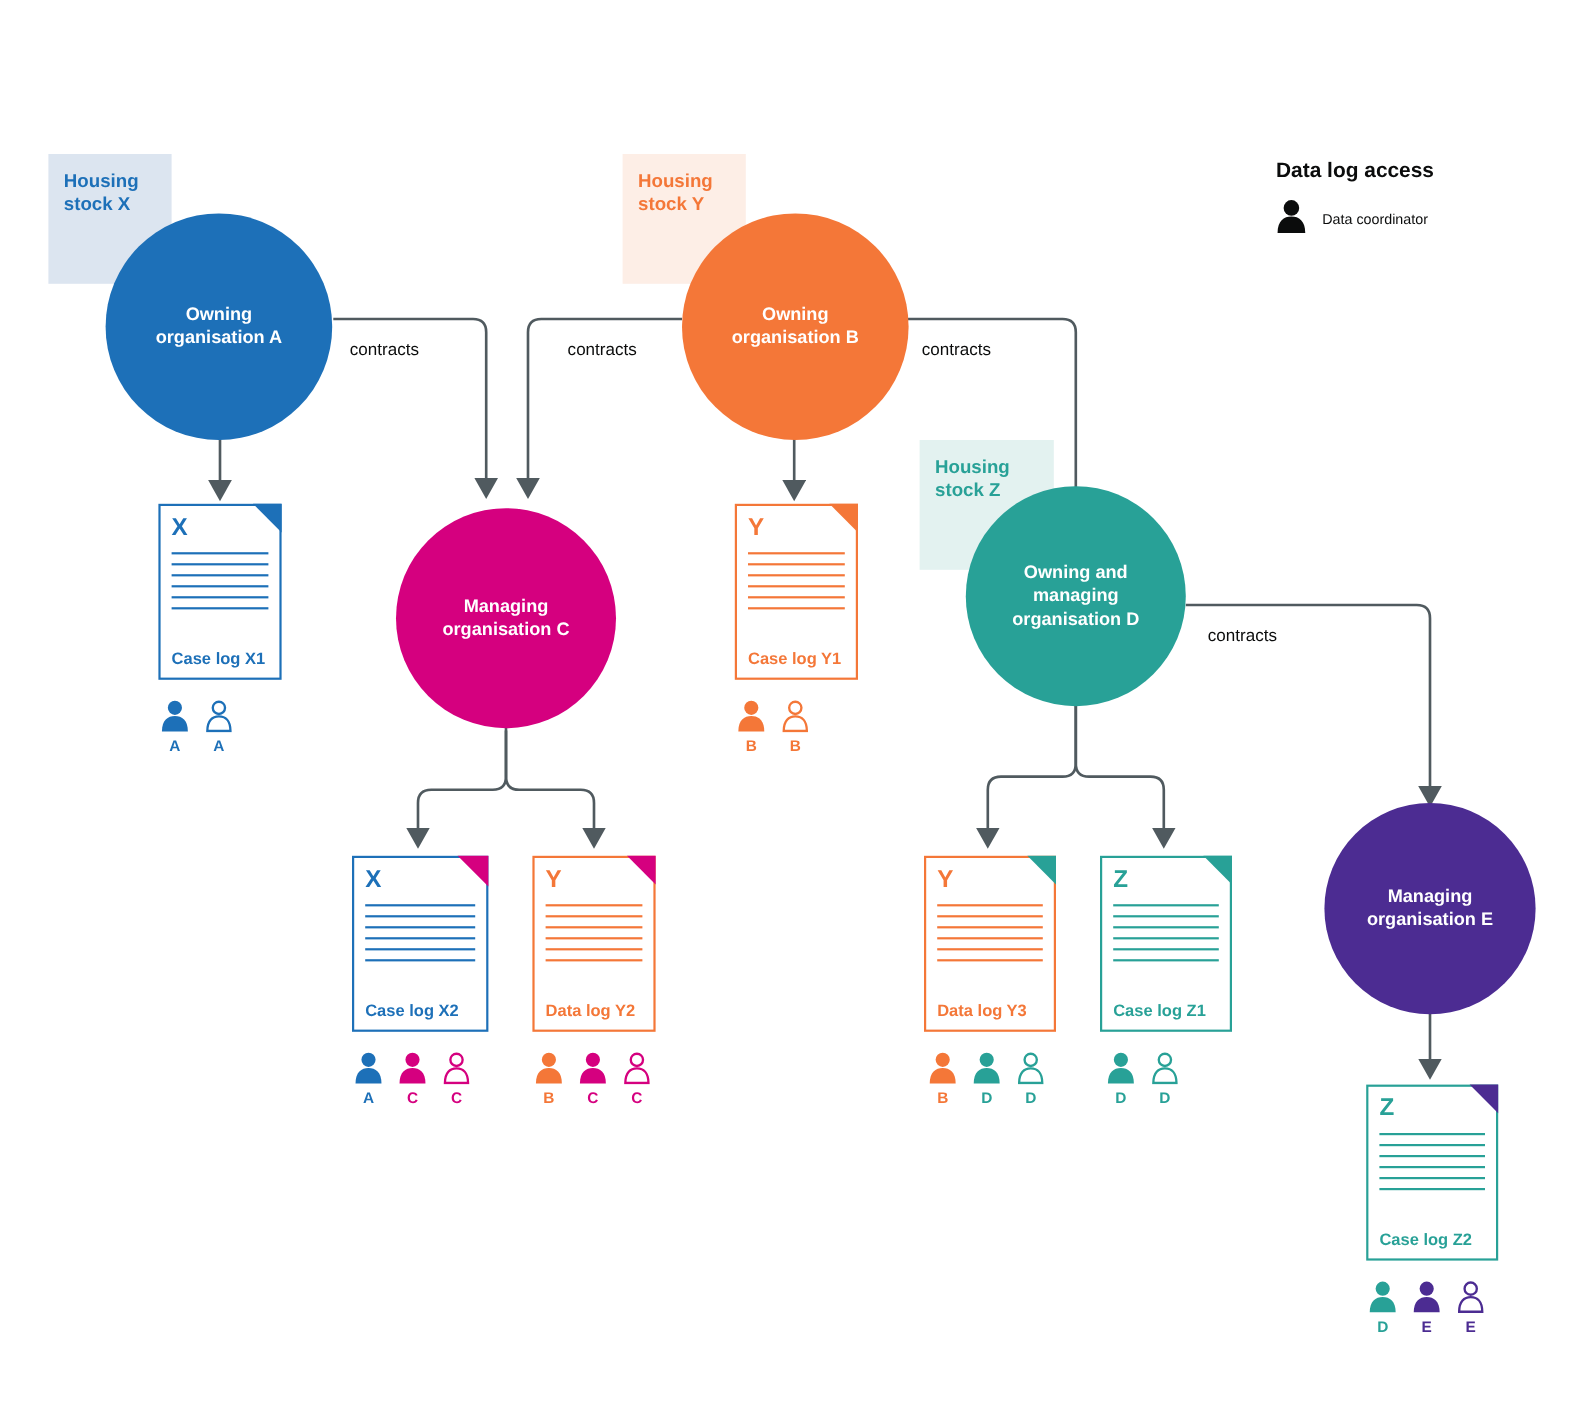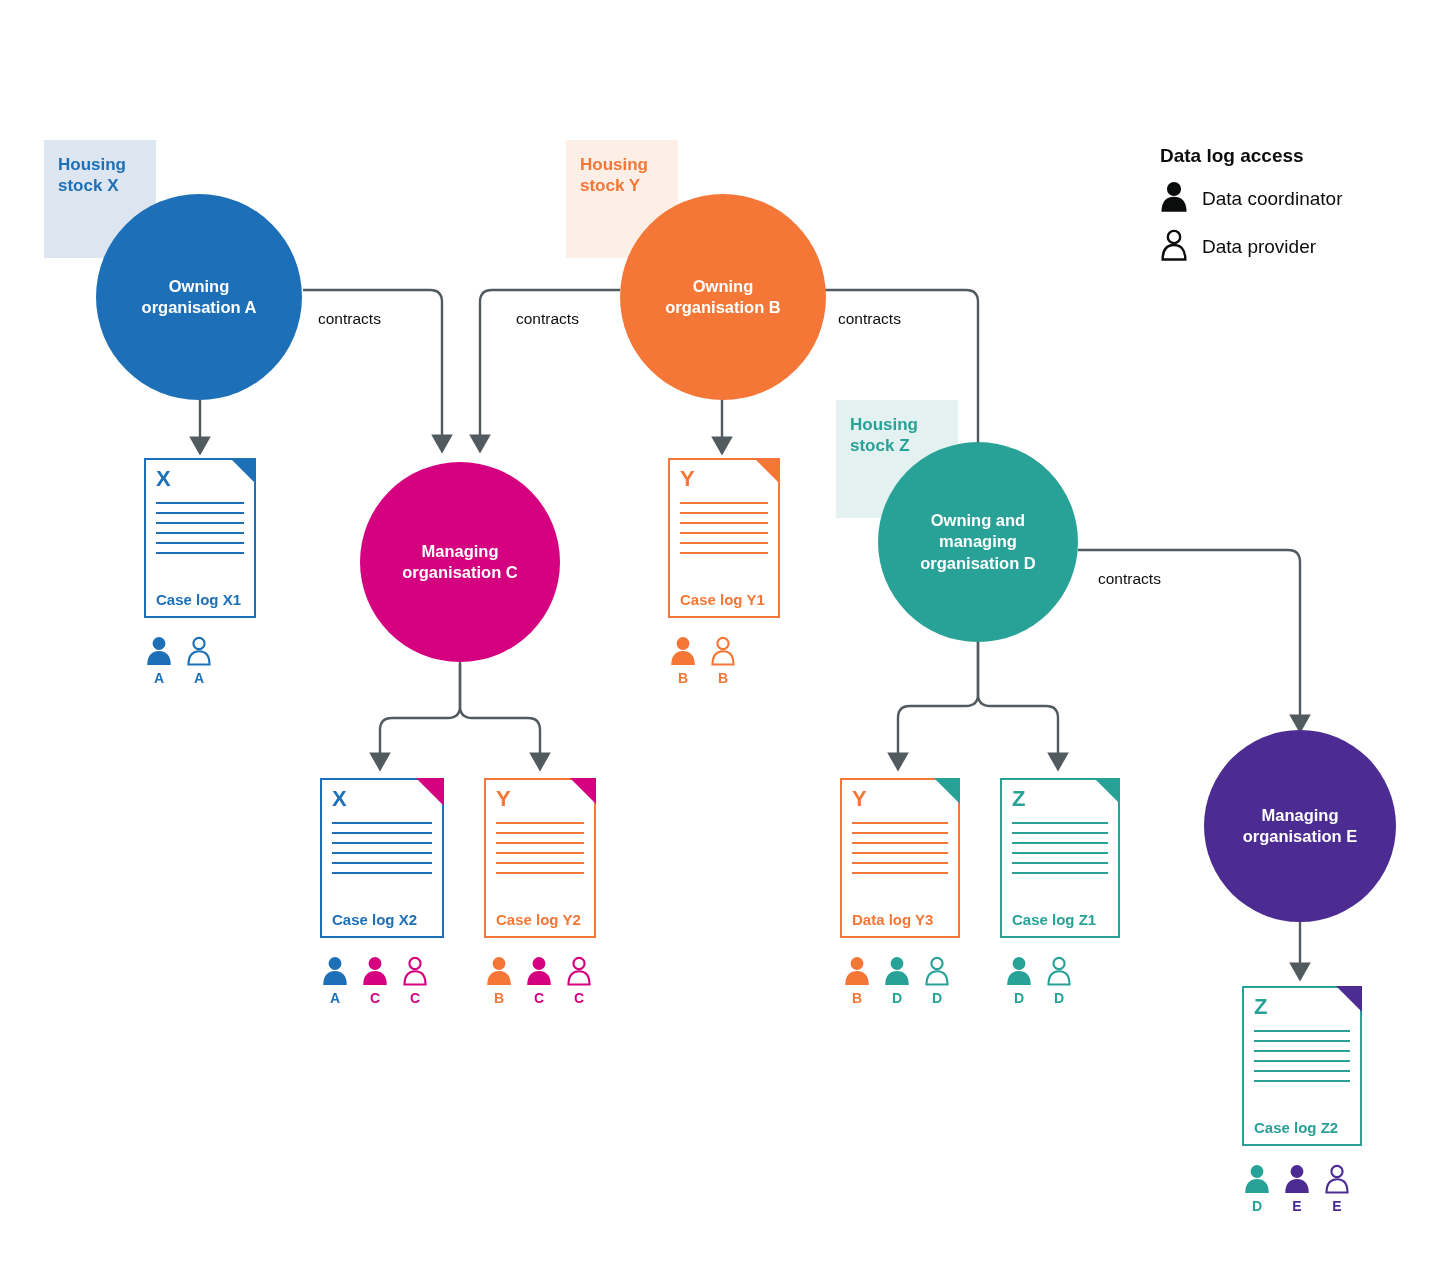--- a/index.html
+++ b/index.html
@@ -141,21 +141,21 @@
     font-size: 19px;
     font-weight: bold;
     margin-bottom: 14px;
   }
   #legend .lg-row {
     display: flex;
     align-items: center;
     gap: 14px;
     margin-bottom: 12px;
   }
-  #legend .lg-row .lg-text { font-size: 19px; }
+  #legend .lg-row .lg-text { font-size: 13px; }
 </style>
 </head>
 <body>
 
 <div id="stage">
 
 
   <svg id="connectors" viewBox="0 0 1440 1280">
     <defs>
       <marker id="arrow" markerWidth="9" markerHeight="9" refX="6.5" refY="4.5" orient="auto">
@@ -347,21 +347,21 @@
     <div class="corner" style="border-left:26px solid transparent; border-top:26px solid #d5007f;"></div>
     <div class="letter" style="color:#f47738;">Y</div>
     <div class="lines">
       <i style="background:#f47738;"></i>
         <i style="background:#f47738;"></i>
         <i style="background:#f47738;"></i>
       <i style="background:#f47738;"></i>
         <i style="background:#f47738;"></i>
         <i style="background:#f47738;"></i>
     </div>
-    <div class="caption" style="color:#f47738;">Case log Y2</div>
+    <div class="caption" style="color:#f47738;">Data log Y2</div>
   </div>
   <div class="people" style="left:484px; top:956px;">
     <div class="person">
       <span class="glyph">
         <svg width="26" height="30" viewBox="0 0 24 28">
             <circle cx="12" cy="7" r="6" fill="#f47738"></circle>
             <path d="M1,27 C1,17.5 6,14 12,14 C18,14 23,17.5 23,27 Z" fill="#f47738"></path>
           </svg>
       </span>
       <span class="lbl" style="color:#f47738;">B</span>
@@ -513,24 +513,15 @@
     <div class="lg-title">Data log access</div>
     <div class="lg-row">
       <span>
         <svg width="28" height="32" viewBox="0 0 24 28">
             <circle cx="12" cy="7" r="6.2" fill="#0b0c0c"></circle>
             <path d="M1,27 C1,17.2 6,13.8 12,13.8 C18,13.8 23,17.2 23,27 Z" fill="#0b0c0c"></path>
           </svg>
       </span>
       <span class="lg-text">Data coordinator</span>
     </div>
-    <div class="lg-row">
-      <span>
-        <svg width="28" height="32" viewBox="0 0 24 28">
-            <circle cx="12" cy="7" r="5.4" fill="none" stroke="#0b0c0c" stroke-width="2.1"></circle>
-            <path d="M2.1,26.7 C2.1,17.4 6.6,14 12,14 C17.4,14 21.9,17.4 21.9,26.7 Z" fill="none" stroke="#0b0c0c" stroke-width="2.1"></path>
-          </svg>
-      </span>
-      <span class="lg-text">Data provider</span>
-    </div>
   </div>
 
 </div>
 
 </body></html>

